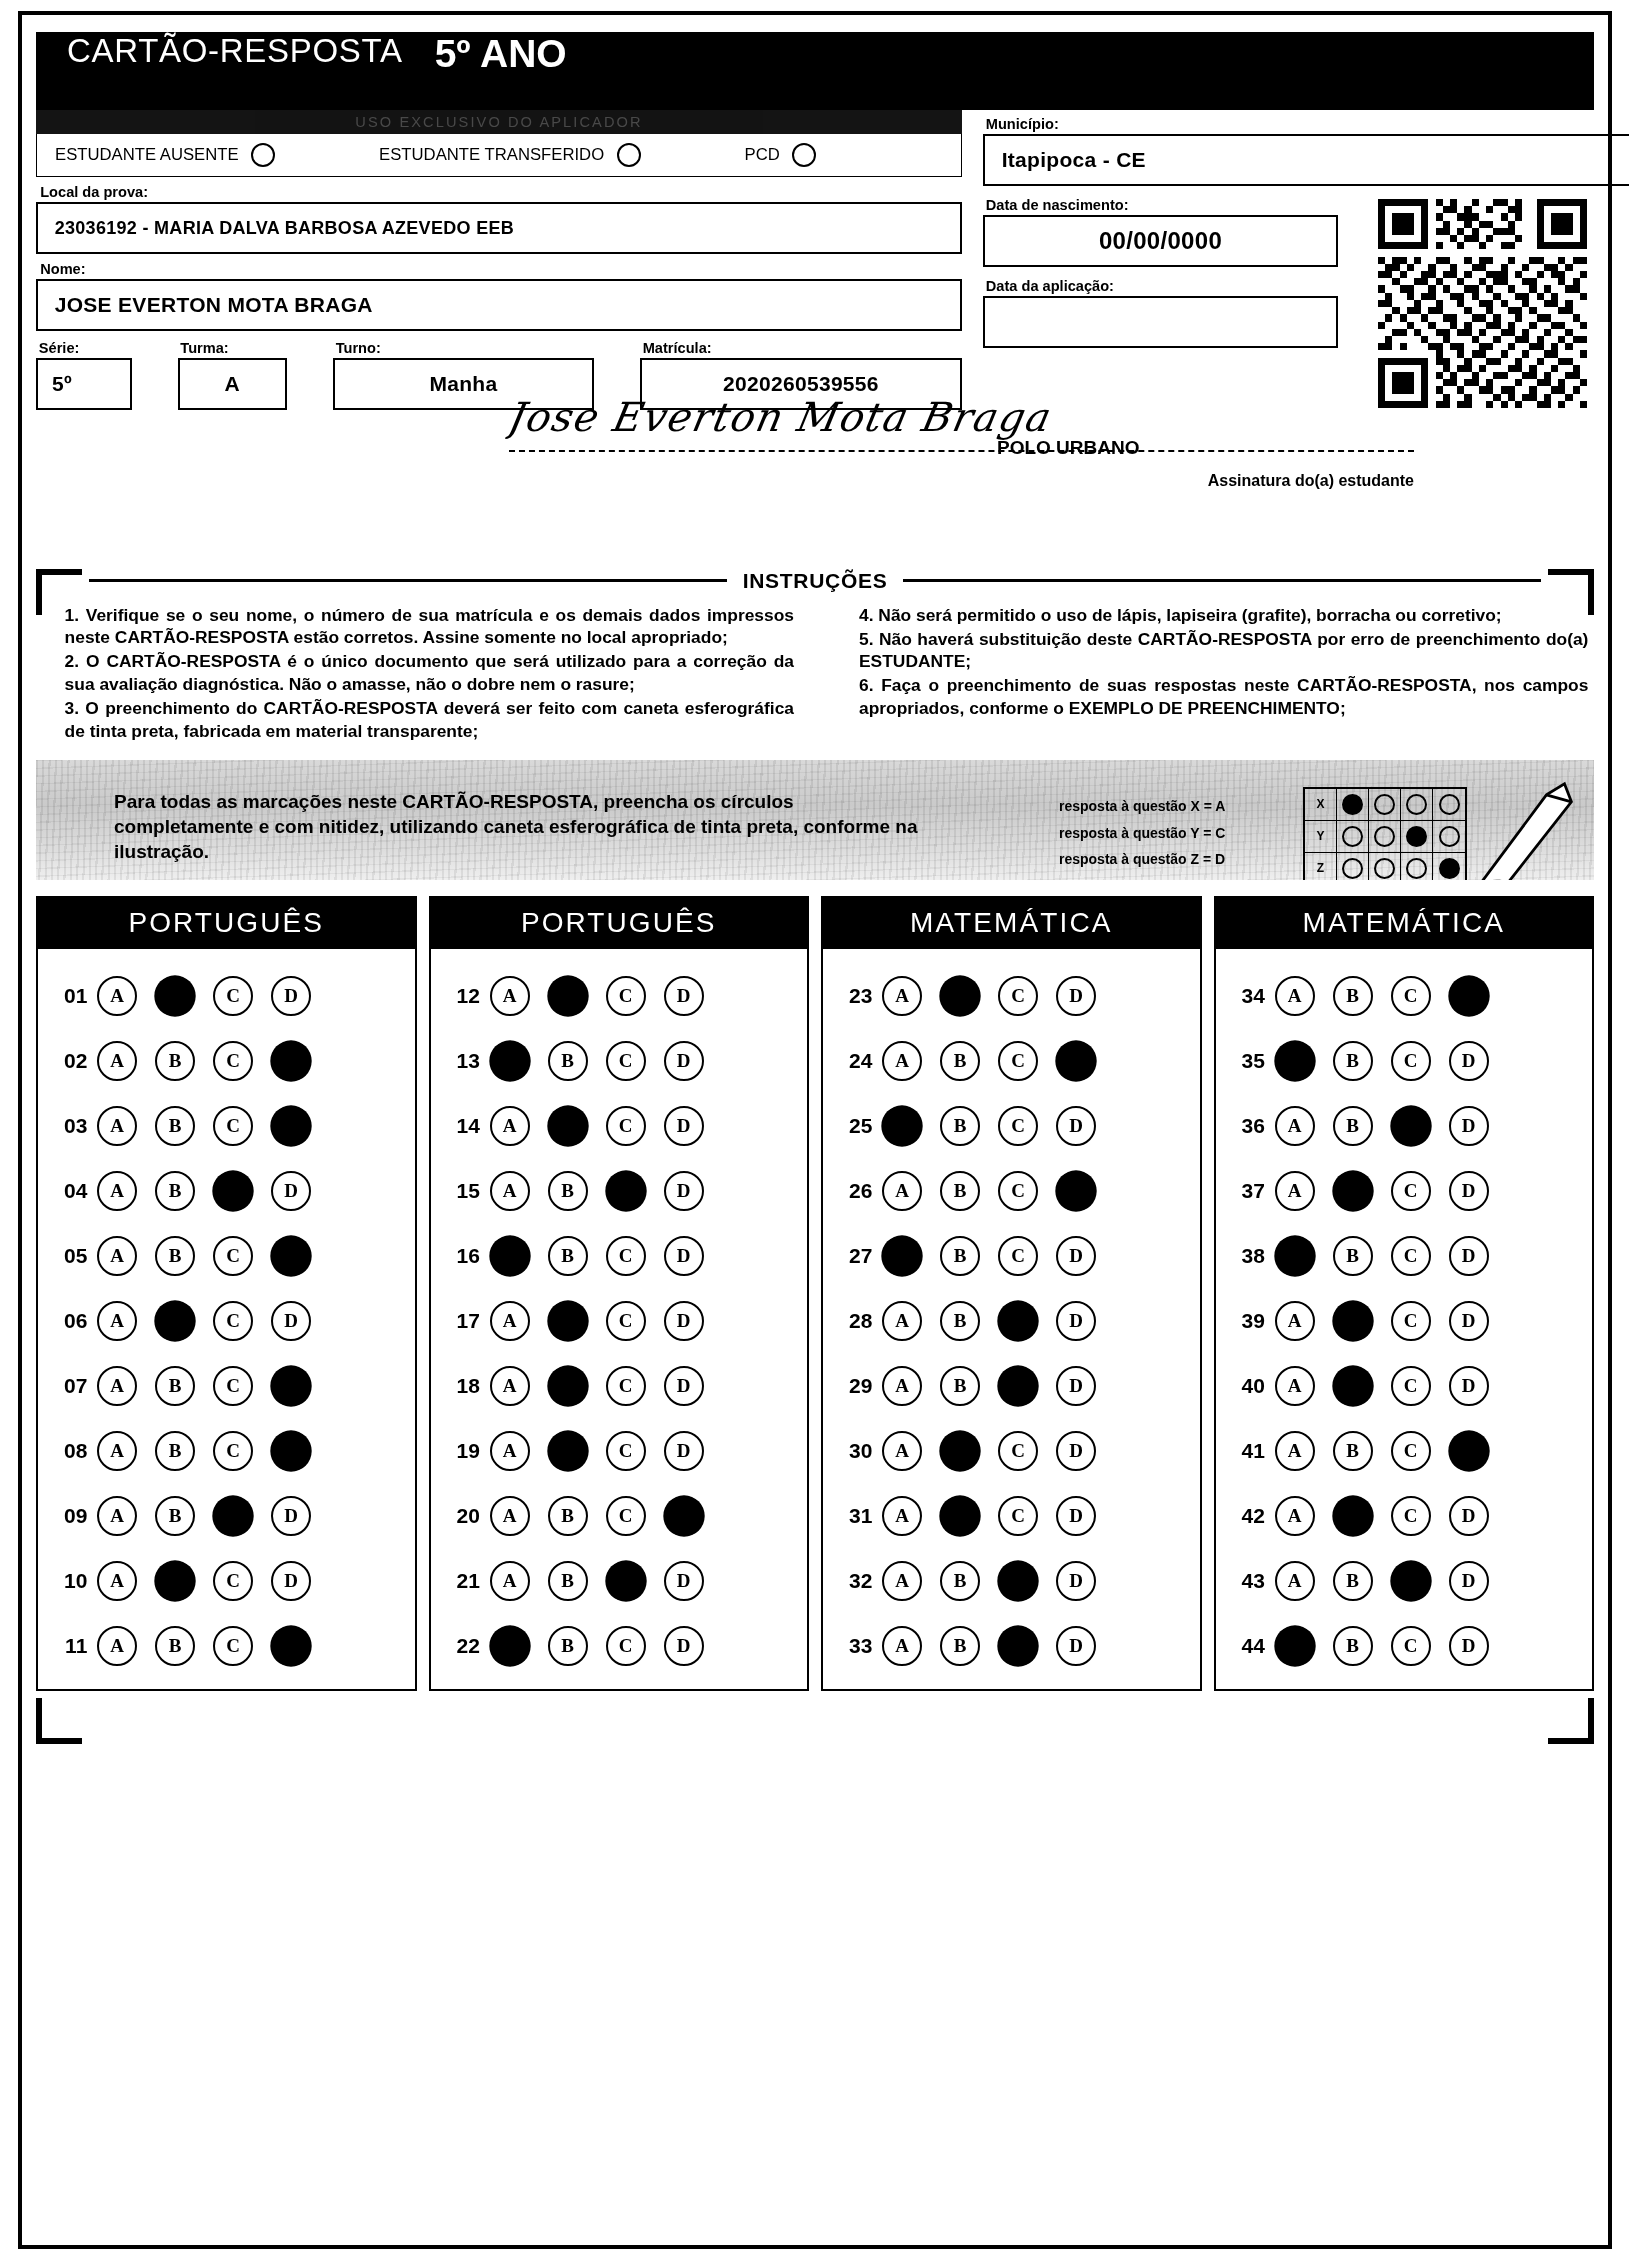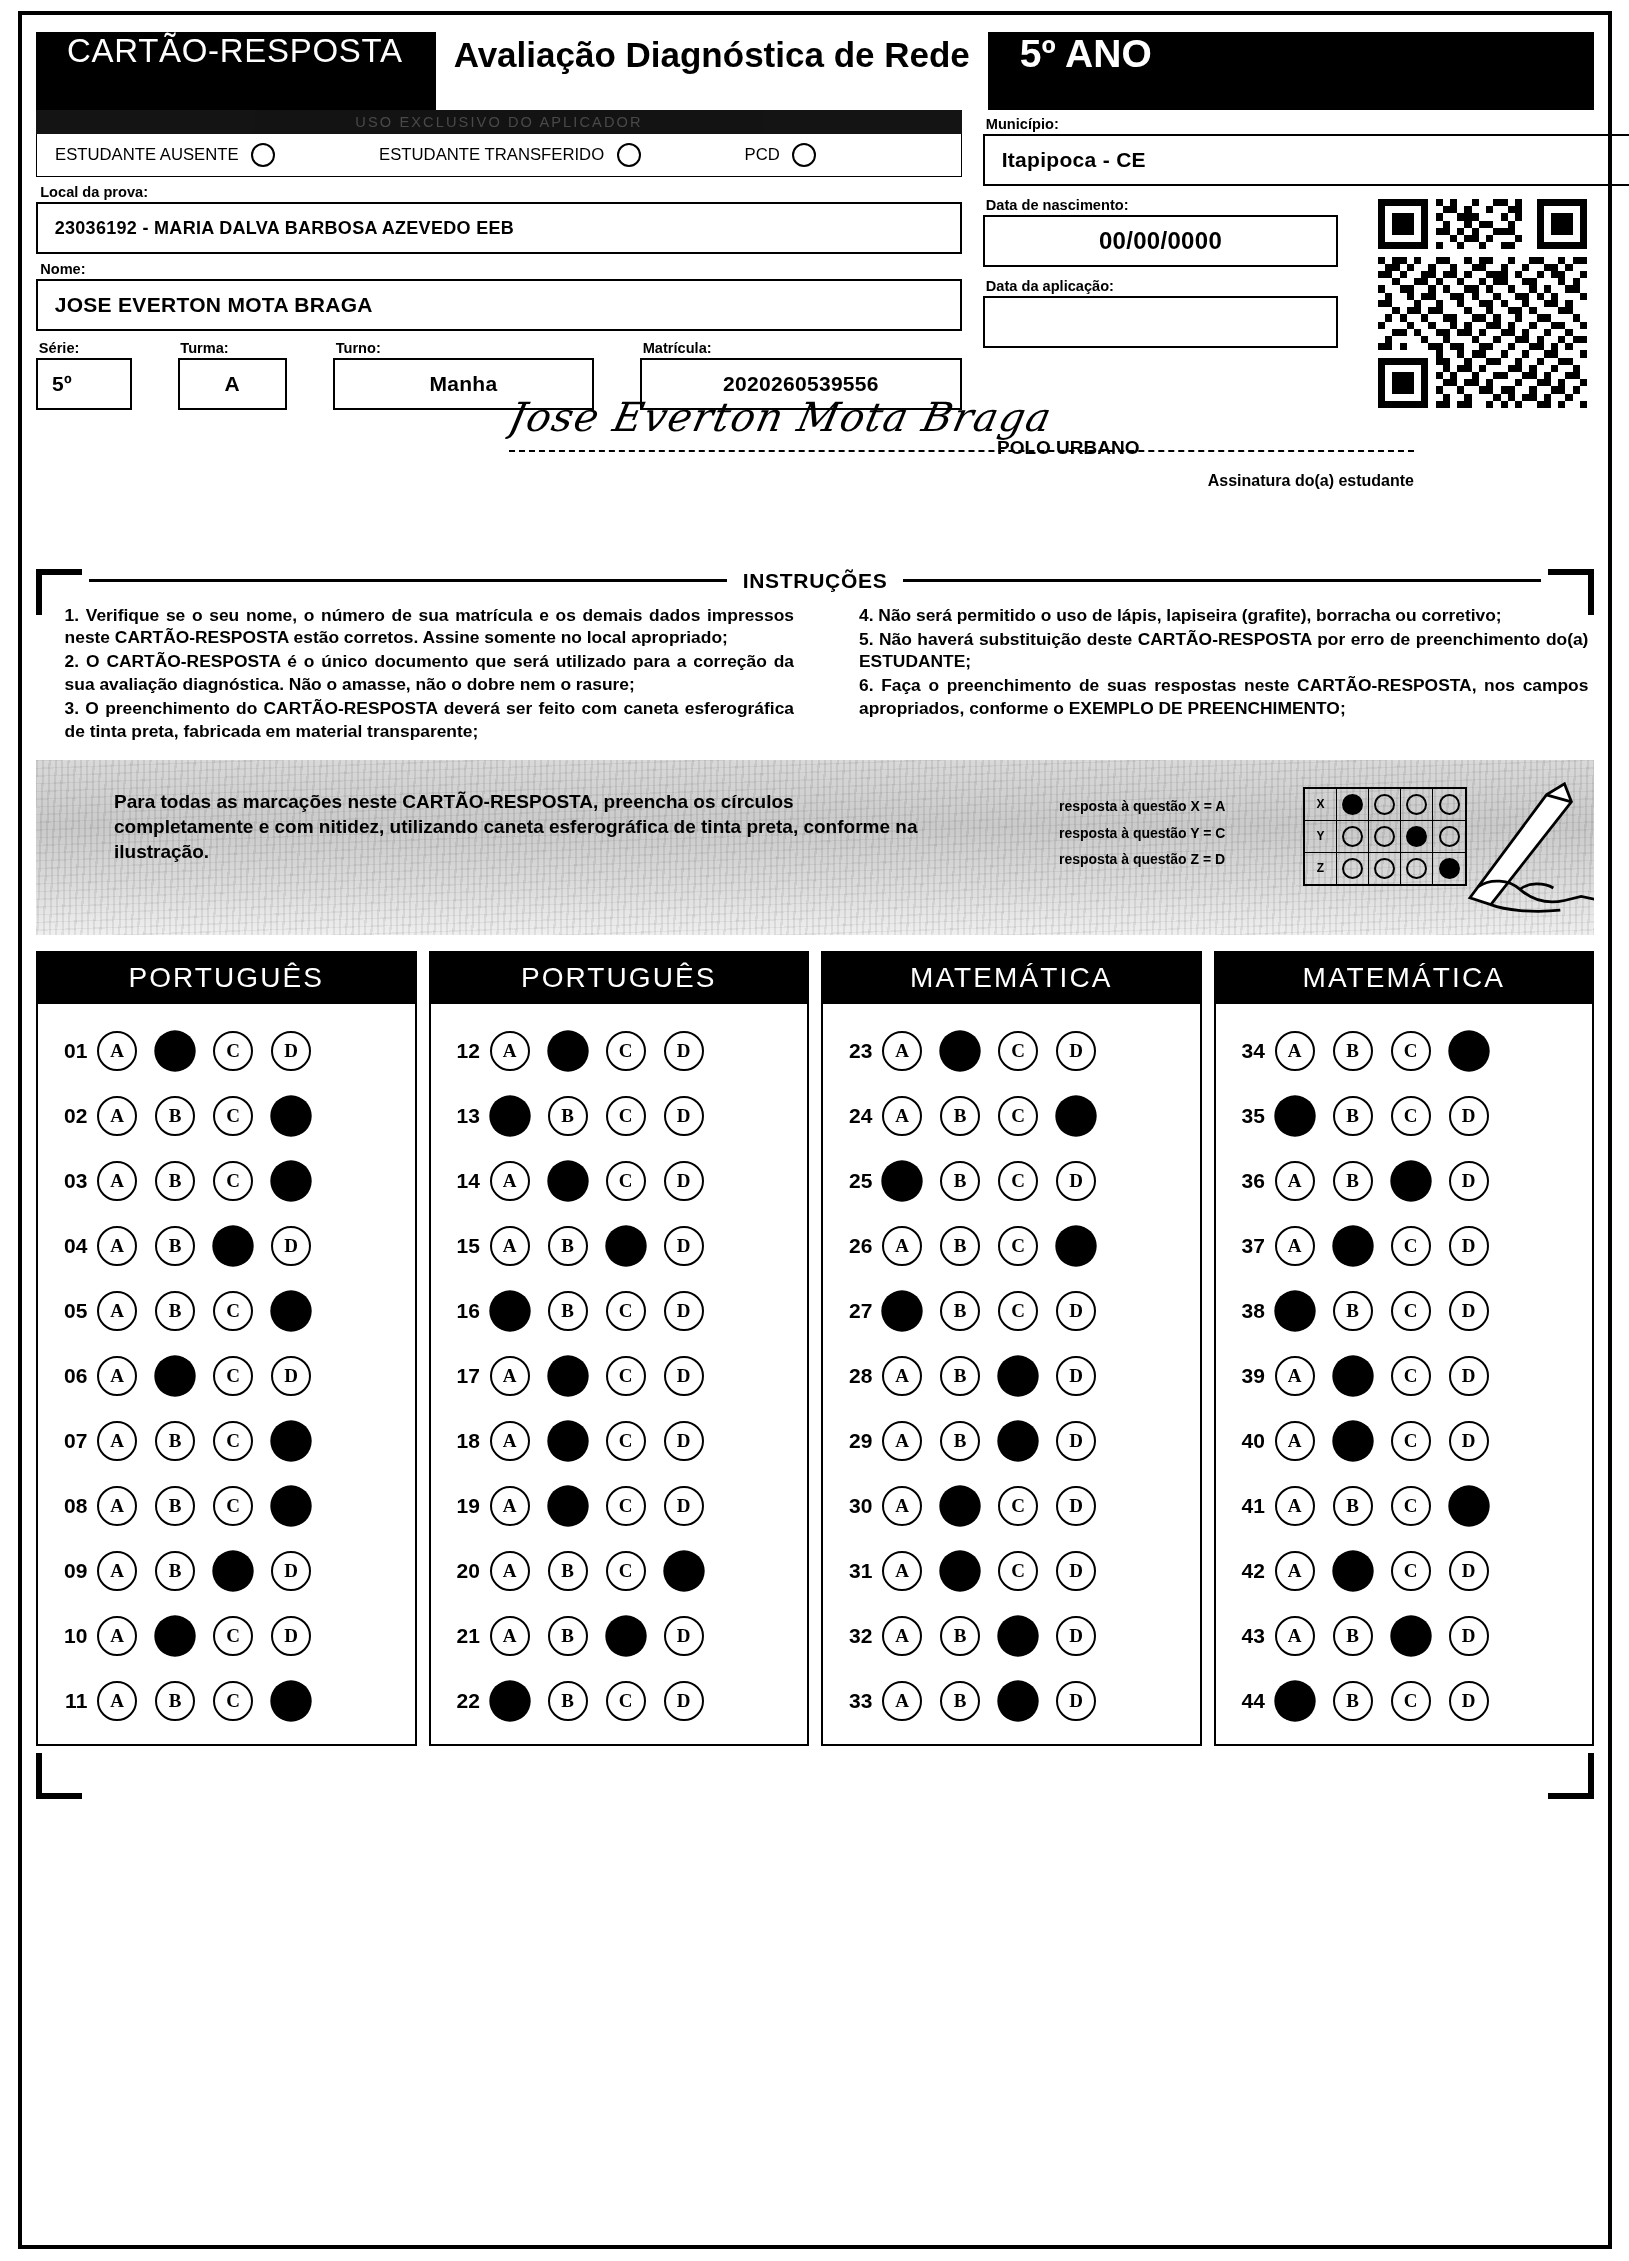--- a/index.html
+++ b/index.html
@@ -196,21 +196,21 @@
     text-align:justify;
     font-weight:bold;
     margin-left:23px;
   }
   .instr-cols .c p{margin:0 0 1.4px 0;}
 
   
   .example{
     position:relative;
     margin-top:16.7px;
-    height:175px;
+    height:120px;
     background:linear-gradient(180deg,#d8d8d8 0%,#c9c9c9 38%,#dadada 70%,#efefef 100%);
     overflow:hidden;
   }
   .example .noise{
     position:absolute;inset:0;
     background:
       repeating-linear-gradient(92deg, rgba(0,0,0,.10) 0 2.1px, rgba(255,255,255,.04) 2.1px 6.3px),
       repeating-linear-gradient(178deg, rgba(0,0,0,.08) 0 1.4px, rgba(255,255,255,0) 1.4px 7.7px);
     opacity:.7;
   }
@@ -313,21 +313,20 @@
 </style>
 </head>
 <body>
 
 <div id="sheet">
   <div class="page-border"></div>
   <div class="inner">
 
     <div class="header">
       <div class="h-left">CARTÃO-RESPOSTA</div>
-      <div class="h-mid">Avaliação Diagnóstica de Rede</div>
       <div class="h-right">5º ANO</div>
     </div>
 
     <div class="idblock">
 
       <div class="col-left">
         <div class="applicator-bar">USO EXCLUSIVO DO APLICADOR</div>
 
         <div class="absent-row">
           <div class="item">

